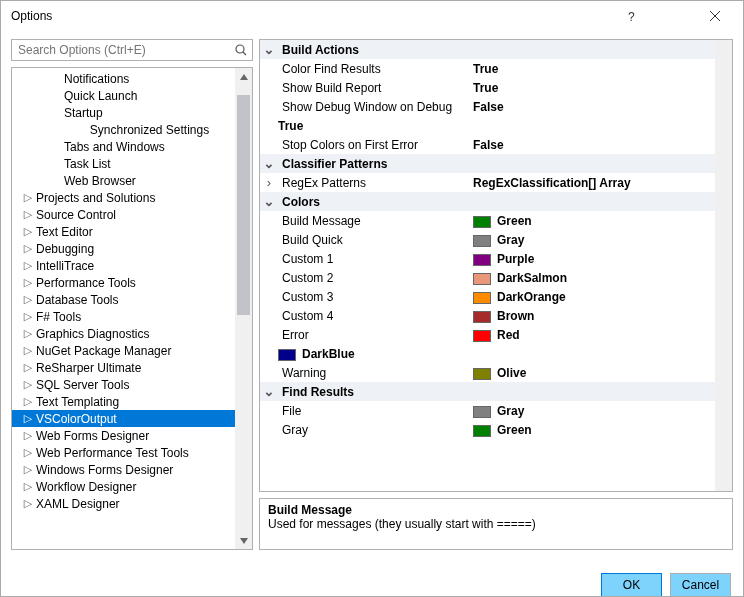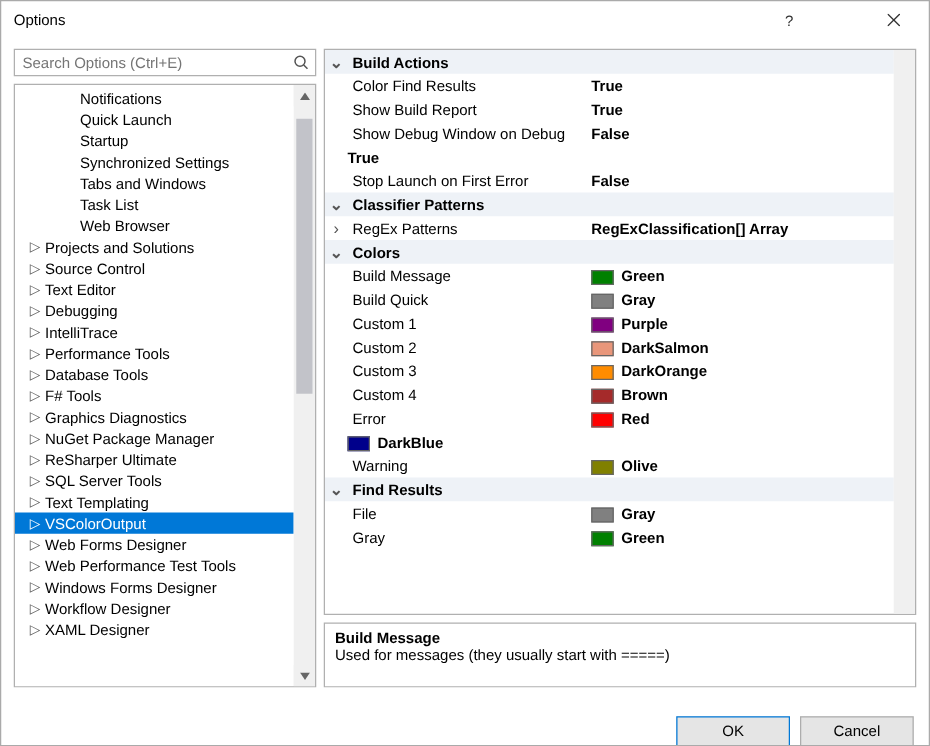--- a/index.html
+++ b/index.html
@@ -29,21 +29,21 @@
 .pgrows { position: absolute; inset: 0 17px 0 0; }
 .pgrow { height: 19px; display: flex; align-items: center; }
 .pgrow.cat { background: #eef2f7; font-weight: bold; }
 .pgrow .gut { width: 18px; display: flex; justify-content: center; align-items: center; color: #555; font-size: 13px; }
 .pgrow .name { flex: 0 0 195px; padding-left: 4px; }
 .pgrow .val { flex: 1; display: flex; align-items: flex-end; gap: 6px; font-weight: bold; }
 .sw { width: 18px; height: 12px; border: 1px solid #666; }
 .descbox { border: 1px solid #b0b0b0; height: 52px; padding: 4px 8px; }
 .descbox .dt { font-weight: bold; }
 .btnrow { height: 46px; display: flex; justify-content: flex-end; align-items: center; gap: 8px; padding: 0 12px; }
-button.dlg { width: 91px; height: 24px; background: #e5e5e5; border: 1px solid #adadad; cursor: pointer; margin-top: 24px; }
+button.dlg { width: 61px; height: 24px; background: #7dd3fc; border: 1px solid #adadad; cursor: pointer; margin-top: 24px; }
 button.dlg.primary { border: 1.5px solid #0078d7; }
 svg { display: block; }
 </style>
 </head>
 <body>
 
 <div class="titlebar">
   <span class="title">Options</span>
   <div class="tb-btn">
       <svg width="10" height="14" viewBox="0 0 10 14">
@@ -76,21 +76,21 @@
             <span class="lbl">Notifications</span>
           </div>
           <div class="row" style="padding-left: 38px;">
             <span class="arrow"></span>
             <span class="lbl">Quick Launch</span>
           </div>
           <div class="row" style="padding-left: 38px;">
             <span class="arrow"></span>
             <span class="lbl">Startup</span>
           </div>
-          <div class="row" style="padding-left: 38px;">
+          <div class="row" style="padding-left: 38px; justify-content: center;">
             <span class="arrow"></span>
             <span class="lbl">Synchronized Settings</span>
           </div>
           <div class="row" style="padding-left: 38px;">
             <span class="arrow"></span>
             <span class="lbl">Tabs and Windows</span>
           </div>
           <div class="row" style="padding-left: 38px;">
             <span class="arrow"></span>
             <span class="lbl">Task List</span>
@@ -223,21 +223,21 @@
             </span>
           </div>
           <div class="pgrow">
             <span class="gut"></span>
             <span class="val">
               <span>True</span>
             </span>
           </div>
           <div class="pgrow">
             <span class="gut"></span>
-            <span class="name">Stop Launch on First Error</span>
+            <span class="name">Stop Colors on First Error</span>
             <span class="val">
               <span>False</span>
             </span>
           </div>
           <div class="pgrow cat">
             <span class="gut">⌄</span>
             <span class="name">Classifier Patterns</span>
           </div>
           <div class="pgrow">
             <span class="gut">›</span>

